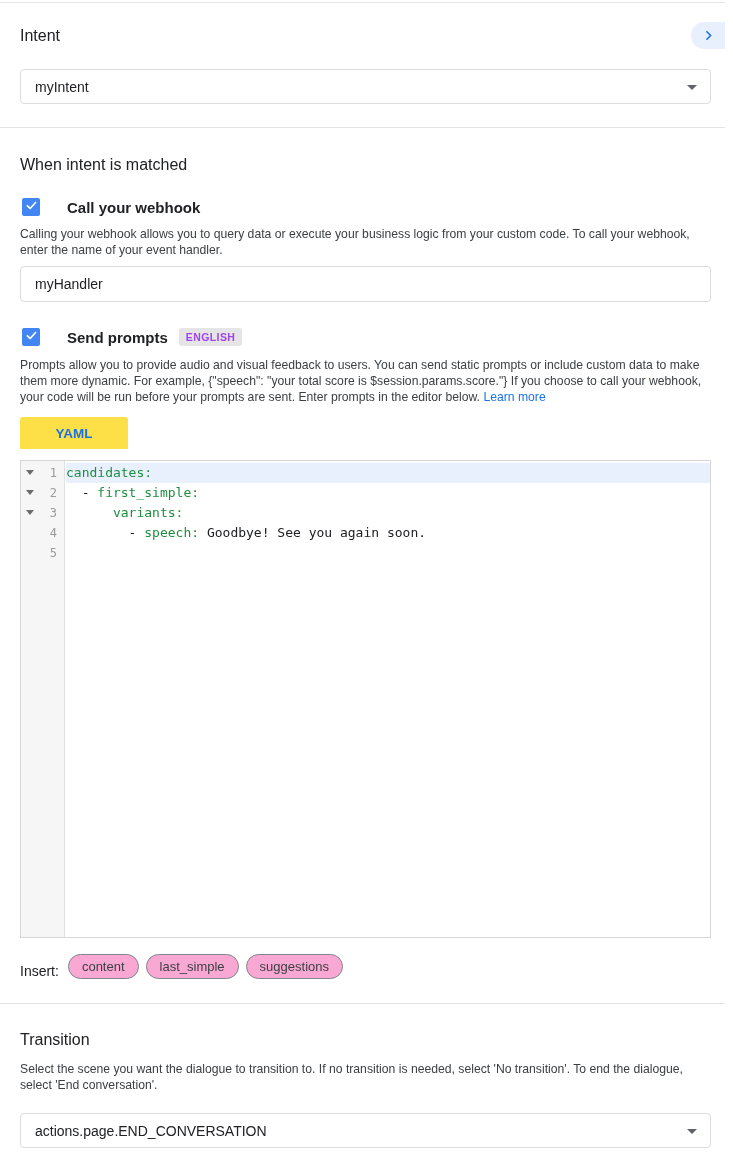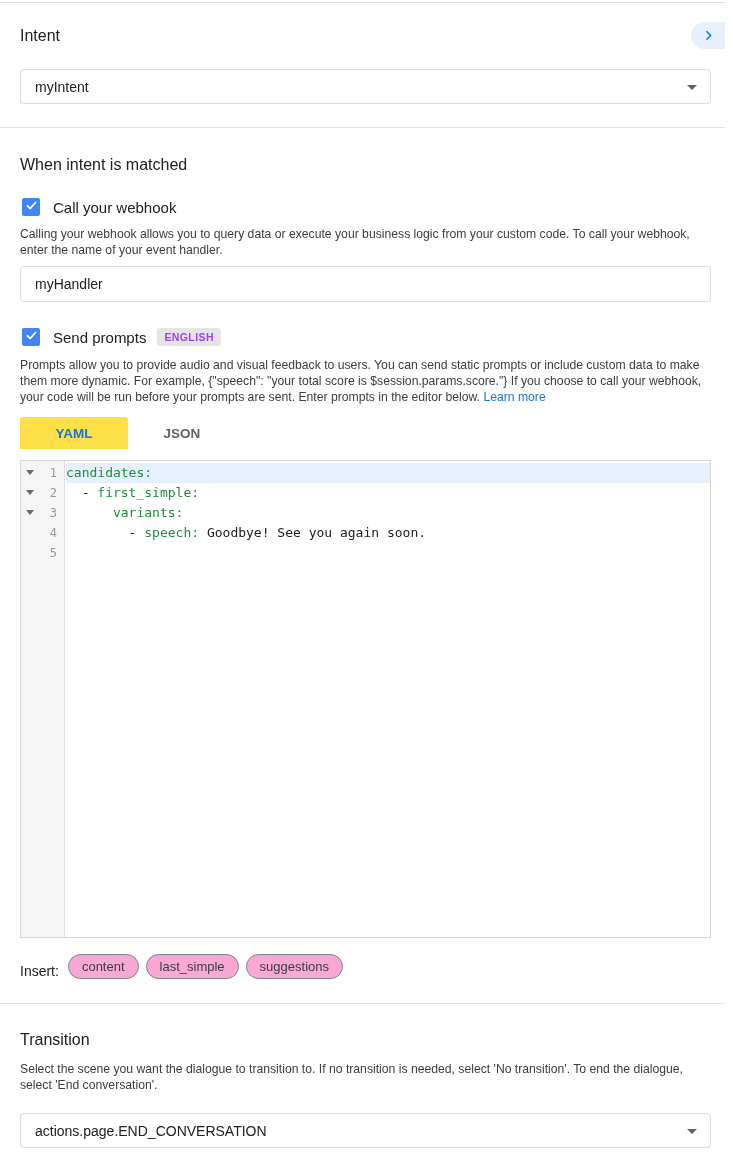--- a/index.html
+++ b/index.html
@@ -37,21 +37,21 @@
     width:0; height:0; border-left:5px solid transparent;
     border-right:5px solid transparent; border-top:5px solid #5f6368;
   }
 
   
   .check-row { position:absolute; left:22px; display:flex; align-items:center; }
   .checkbox {
     width:18px; height:18px; background:#4285f4; border-radius:2px;
     display:flex; align-items:center; justify-content:center; cursor:pointer; flex:0 0 18px;
   }
-  .check-label { margin-left:13px; font-size:15px; font-weight:400; color:#202124; }
+  .check-label { margin-left:27px; font-size:15px; font-weight:700; color:#202124; }
   .lang-badge {
     margin-left:11px; background:#e5e5e5; color:#a142f4;
     font-size:10.5px; font-weight:700; letter-spacing:.4px;
     padding:3px 7px; border-radius:3px;
   }
 
   .desc { position:absolute; left:20px; width:692px; font-size:12.2px; line-height:16px; color:#3c4043; }
   .desc a { color:#1a73e8; text-decoration:none; cursor:pointer; }
 
   .text-input {
@@ -161,21 +161,20 @@
     <span class="lang-badge">ENGLISH</span>
   </div>
 
   <div class="desc" style="top:357px">
     <span>Prompts allow you to provide audio and visual feedback to users. You can send static prompts or include custom data to make them more dynamic. For example, {"speech": "your total score is $session.params.score."} If you choose to call your webhook, your code will be run before your prompts are sent. Enter prompts in the editor below.</span>
     <a>Learn more</a>
   </div>
 
   <div class="tabs">
       <button class="tab active">YAML</button>
-      <button class="tab">JSON</button>
     </div>
 
   <div class="editor">
     <div class="gutter-bg"></div>
     <div class="code-lines">
         <div class="code-row">
           <div class="gutter-cell">
             <span class="fold-arrow"></span>
             <span class="line-number">1</span>
           </div>

